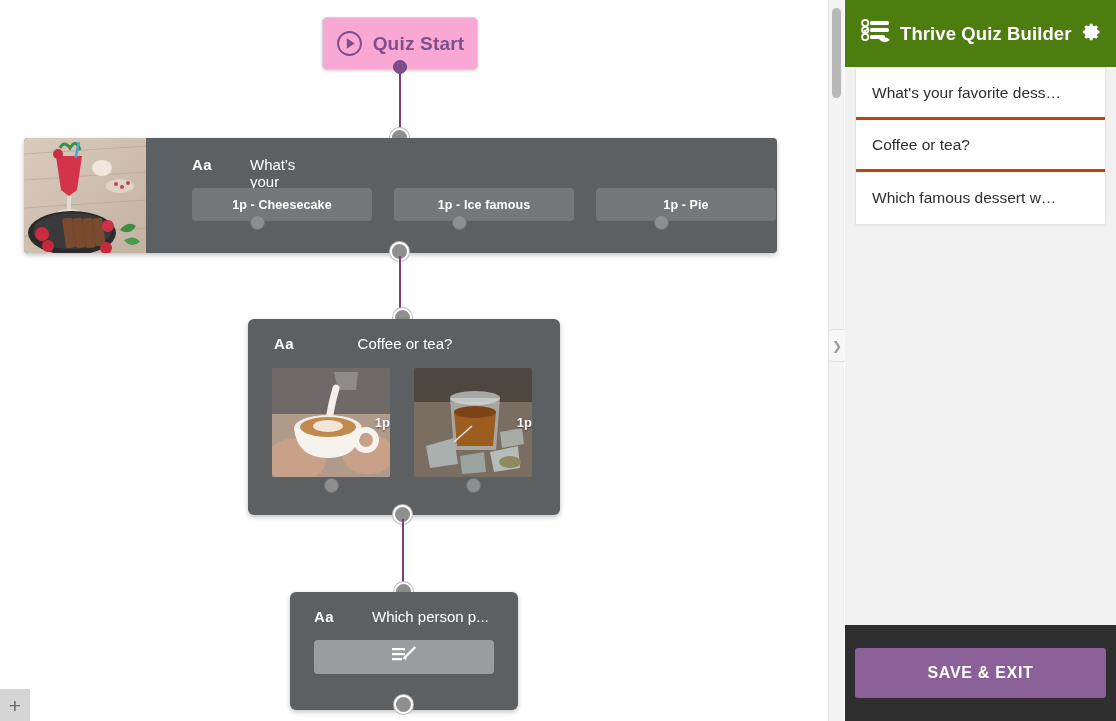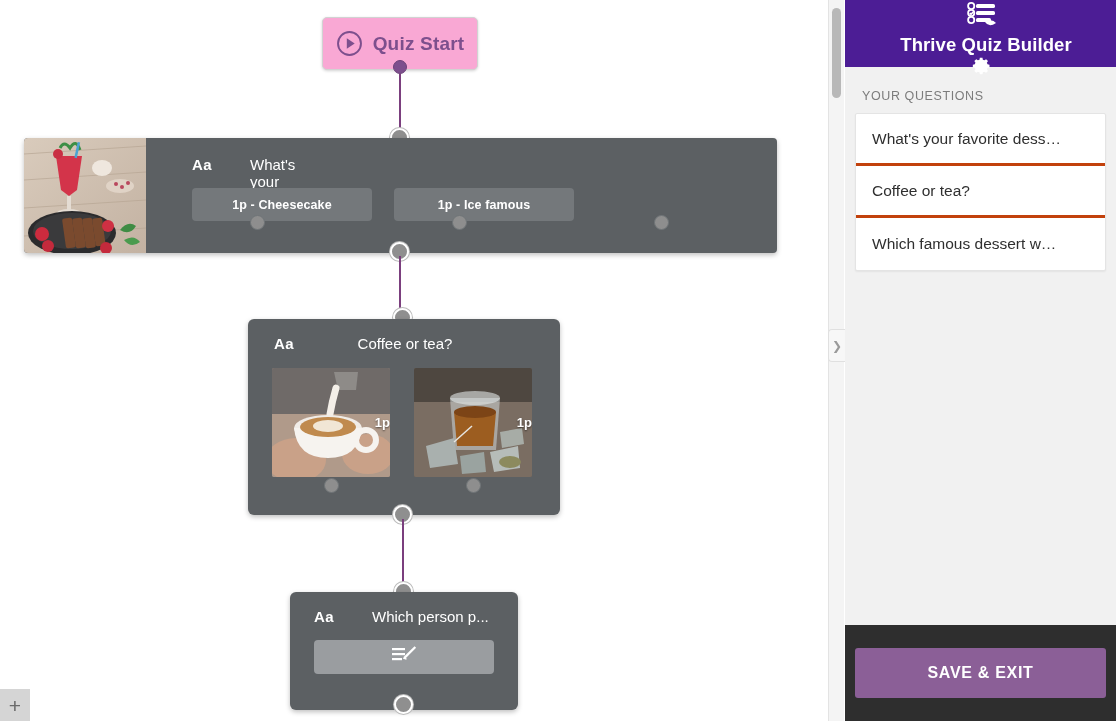--- a/index.html
+++ b/index.html
@@ -148,22 +148,22 @@
     color: #9a9a9a; font-size: 12px;
     cursor: pointer;
   }
 
   
   #sidebar {
     position: absolute; left: 845px; top: 0; width: 271px; height: 721px;
     background: #f1f1f1;
   }
   .sb-header {
-    height: 67px; background: #4c1d95;
-    display: flex; align-items: center; padding: 0 14px 0 16px; flex-direction: column;
+    height: 67px; background: #4d7c0f;
+    display: flex; align-items: center; padding: 0 14px 0 16px;
   }
   .sb-logo { width: 30px; height: 30px; flex: none; }
   .sb-title {
     color: #ffffff; font-size: 18.5px; font-weight: bold;
     margin-left: 9px; flex: 1; letter-spacing: .1px;
   }
   .sb-gear { width: 20px; height: 20px; flex:none; cursor:pointer; }
 
   .sb-section-title {
     color: #7c7c7c; font-size: 12.5px; letter-spacing: .6px;
@@ -271,20 +271,23 @@
       <div class="q-head">
         <span class="aa-ico">Aa</span>
         <span class="q-title">What's your favorite dessert?</span>
       </div>
       <div class="answer-btn a0">
         <span>1p - Cheesecake</span>
       </div>
       <div class="answer-btn a1">
         <span>1p - Ice famous</span>
       </div>
+      <div class="answer-btn a2">
+        <span>1p - Pie</span>
+      </div>
     </div>
 
     <div class="dot-gray small" style="left:250px; top:215px;"></div>
     <div class="dot-gray small" style="left:452px; top:215px;"></div>
     <div class="dot-gray small" style="left:654px; top:215px;"></div>
 
     <div class="dot-gray" style="left:390px; top:242px;"></div>
     <div class="conn-line" style="left:399px; top:256px; height:57px;"></div>
     <div class="dot-gray" style="left:393px; top:308px;"></div>
 
@@ -398,21 +401,20 @@
       </span>
       <span class="sb-title">Thrive Quiz Builder</span>
       <span>
         <svg class="sb-gear" viewBox="0 0 24 24" aria-hidden="true">
           <path fill="#ffffff" d="M12 8.3a3.7 3.7 0 1 0 0 7.4 3.7 3.7 0 0 0 0-7.4zm0 5.6a1.9 1.9 0 1 1 0-3.8 1.9 1.9 0 0 1 0 3.8z"></path>
           <path fill="#ffffff" d="M21 13.6v-3.2l-2.4-.4a7 7 0 0 0-.8-1.9l1.4-2-2.3-2.3-2 1.4a7 7 0 0 0-1.9-.8L12.6 2h-3.2l-.4 2.4a7 7 0 0 0-1.9.8l-2-1.4-2.3 2.3 1.4 2a7 7 0 0 0-.8 1.9L1 10.4v3.2l2.4.4c.2.7.5 1.3.8 1.9l-1.4 2 2.3 2.3 2-1.4c.6.3 1.2.6 1.9.8l.4 2.4h3.2l.4-2.4c.7-.2 1.3-.5 1.9-.8l2 1.4 2.3-2.3-1.4-2c.3-.6.6-1.2.8-1.9l2.4-.4z"></path>
         </svg>
       </span>
     </div>
 
-    <div class="sb-section-title">YOUR QUESTIONS</div>
 
     <div class="q-list">
       <div class="q-list-item">
         <span>What's your favorite dess…</span>
       </div>
       <div class="q-list-item">
         <span>Coffee or tea?</span>
       </div>
       <div class="q-list-item">
         <span>Which famous dessert w…</span>

